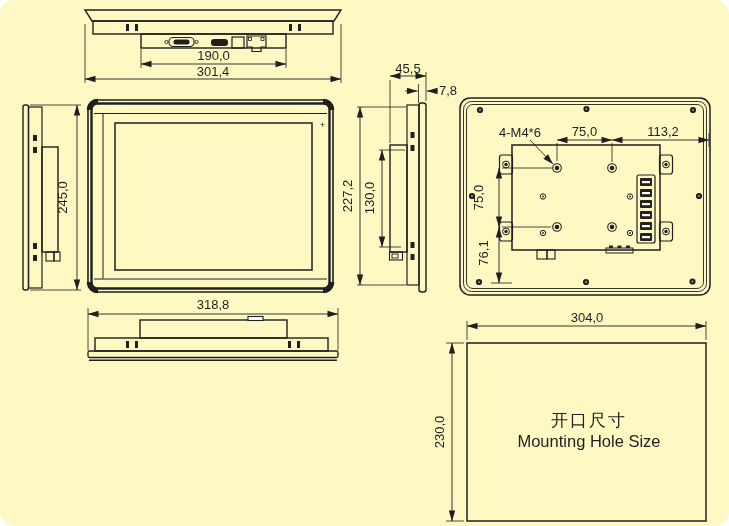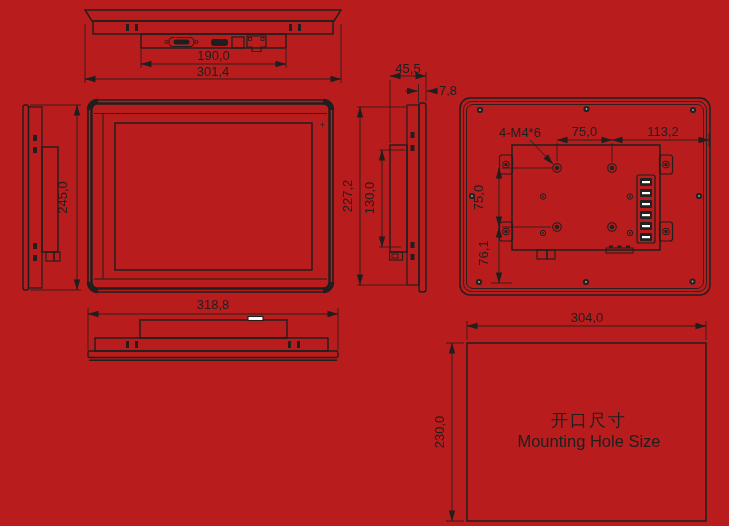--- a/index.html
+++ b/index.html
@@ -1,16 +1,16 @@
 <!DOCTYPE html>
 <html><head>
 <meta charset="utf-8">
 <style>
   html,body{margin:0;padding:0;background:#ffffff;}
-  .canvas{position:relative;width:729px;height:526px;background:#b91c1c;overflow:hidden;}
+  .canvas{position:relative;width:729px;height:526px;background:#fef9c3;overflow:hidden;border-radius:14px;}
   svg{position:absolute;left:0;top:0;}
   .dim{font-family:"Liberation Sans",sans-serif;font-size:13px;fill:#1f1f1f;stroke:none;}
   .dim-sm{font-family:"Liberation Sans",sans-serif;font-size:9px;fill:#1f1f1f;stroke:none;}
   .title-zh{font-family:"DejaVu Sans",sans-serif;font-size:17px;letter-spacing:2px;fill:#1f1f1f;stroke:none;}
   .title-en{font-family:"Liberation Sans",sans-serif;font-size:16.5px;fill:#1f1f1f;stroke:none;}
 </style>
 </head>
 <body>
 
 <div class="canvas">

